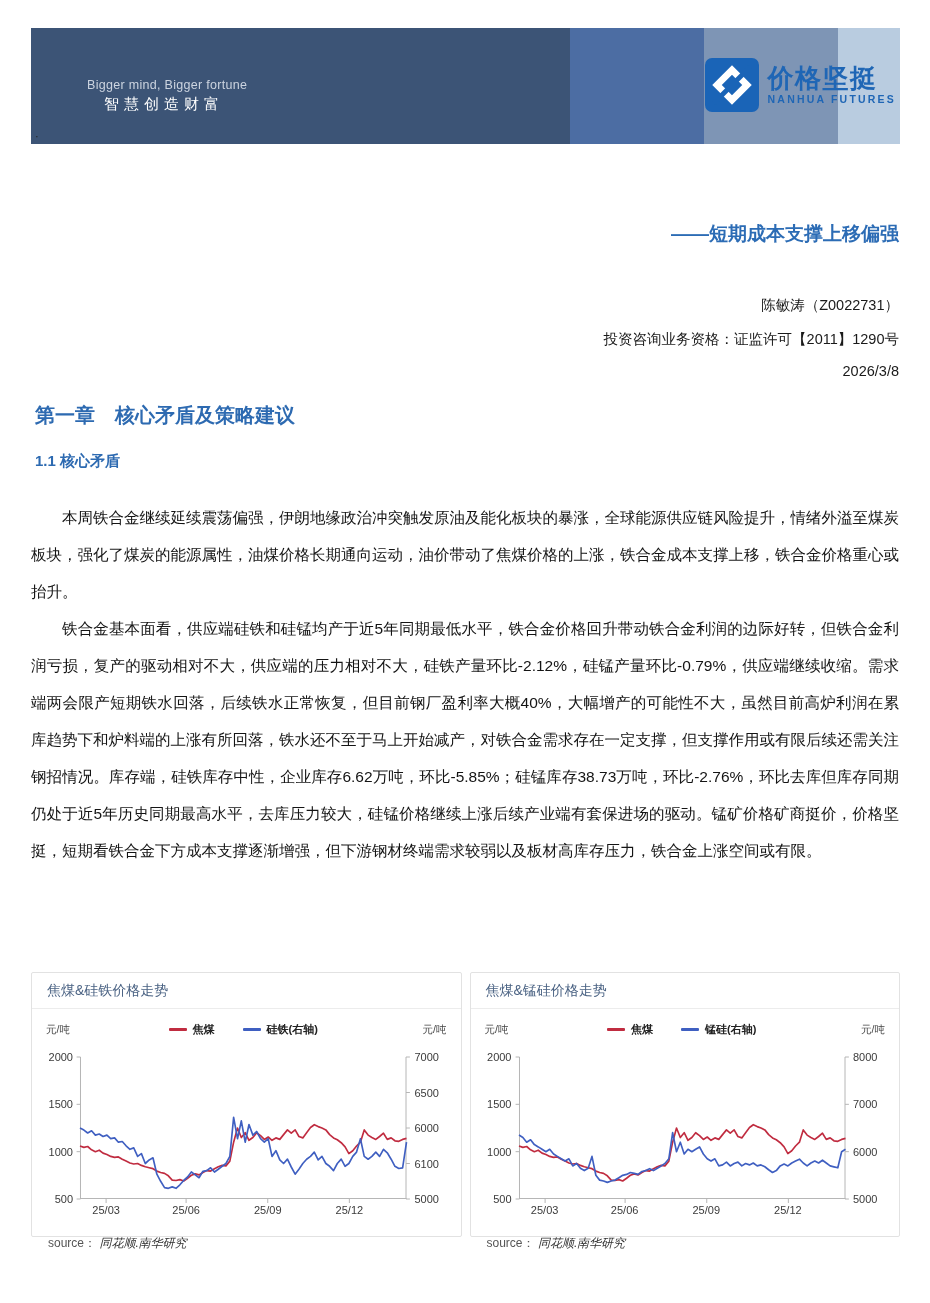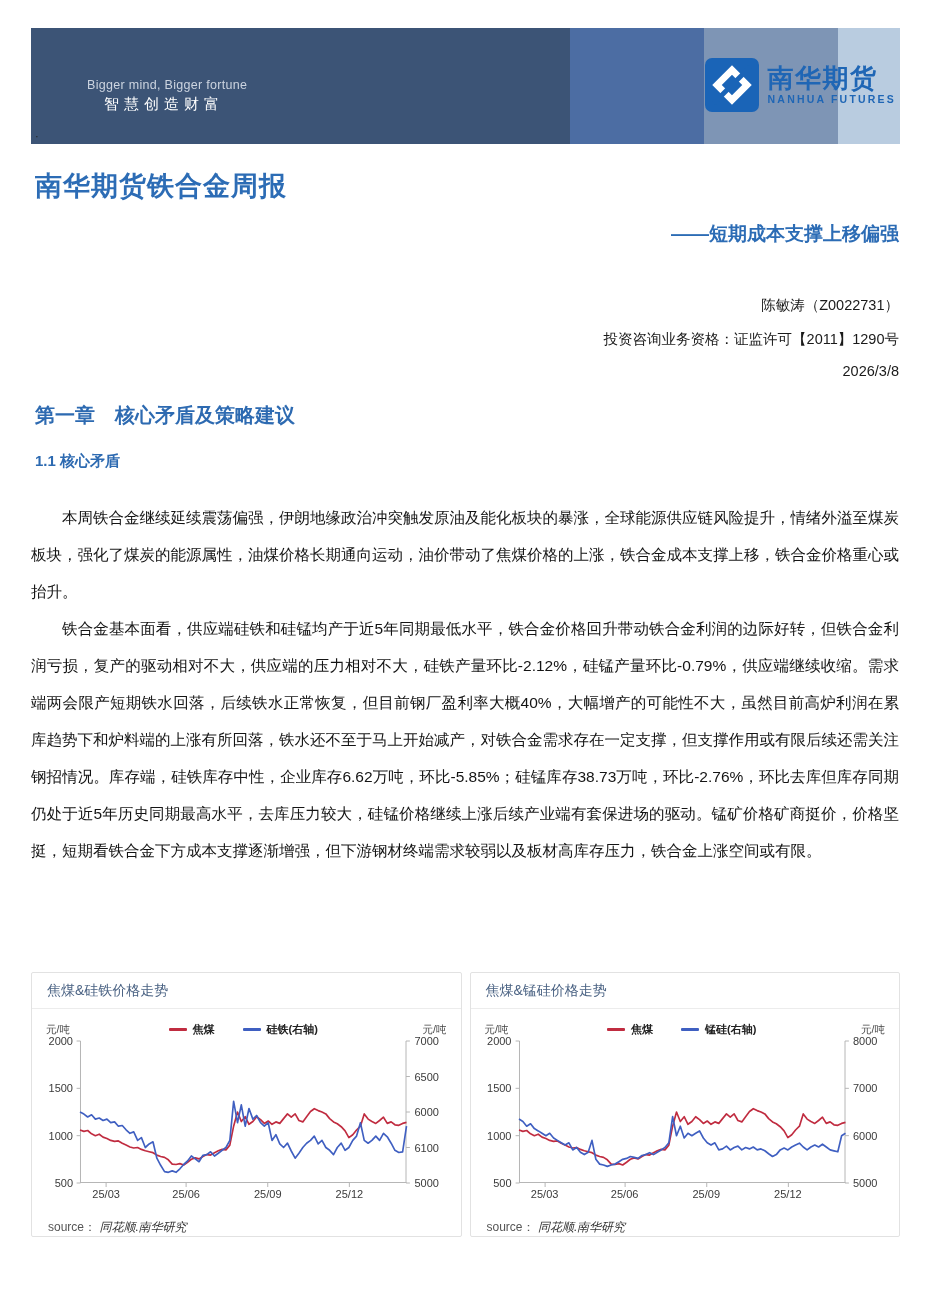--- a/index.html
+++ b/index.html
@@ -35,21 +35,21 @@
 
   
   .bodytext { position:absolute; left:31px; top:499px; width:868px; }
   .bodytext p { font-size:15.5px; line-height:37px; text-align:justify; text-indent:2em; color:#141414; }
 
   
   .charts-row { position:absolute; left:31px; top:972px; width:869px; display:flex; gap:8px; }
   .chart-card { flex:1; height:265px; background:#ffffff; border:1px solid #e2e2e2; border-radius:2px; }
   .chart-title { padding:9px 15px 8px; font-size:14px; color:#4a6283; border-bottom:1px solid #ececec; }
   .chart-body { padding:12px 14px 0; }
-  .units-row { display:flex; align-items:flex-end; height:16px; margin-bottom:4px; }
+  .units-row { display:flex; align-items:flex-end; height:16px; margin-bottom:20px; }
   .unit { font-size:10.5px; color:#444; }
   .unit-left { width:34px; }
   .unit-right { width:40px; text-align:right; }
   .legend { flex:1; display:flex; justify-content:center; gap:28px; align-items:center; }
   .legend-item { font-size:11px; font-weight:700; color:#222; display:flex; align-items:center; }
   .legend-swatch { display:inline-block; width:18px; height:3px; border-radius:1px; margin-right:6px; }
   .plot-row { display:flex; }
   .yticks { position:relative; height:142px; }
   .yticks.left { width:34px; }
   .yticks.right { width:40px; }
@@ -80,29 +80,28 @@
     <div class="seg3"></div>
     <div class="seg4"></div>
     <div class="logo">
       <div class="logo-icon">
         <svg width="54" height="54" viewBox="0 0 56 56">
           <rect x="17" y="17" width="22" height="22" transform="rotate(45 28 28)" fill="none" stroke="#ffffff" stroke-width="7"></rect>
           <line x1="9" y1="47" x2="47" y2="9" stroke="#1a64b7" stroke-width="5"></line>
         </svg>
       </div>
       <div>
-        <div class="logo-cn">南华期货</div>
+        <div class="logo-cn">价格坚挺</div>
         <div class="logo-en">NANHUA FUTURES</div>
       </div>
     </div>
   </header>
 
   <div class="tiny-mark">·</div>
 
-  <h1 class="doc-title">南华期货铁合金周报</h1>
   <div class="doc-subtitle">——短期成本支撑上移偏强</div>
 
   <div class="meta meta-author">陈敏涛（Z0022731）</div>
   <div class="meta meta-qual">投资咨询业务资格：证监许可【2011】1290号</div>
   <div class="meta meta-date">2026/3/8</div>
 
   <h2 class="chapter">第一章　核心矛盾及策略建议</h2>
   <h3 class="section">1.1 核心矛盾</h3>
 
   <div class="bodytext">

